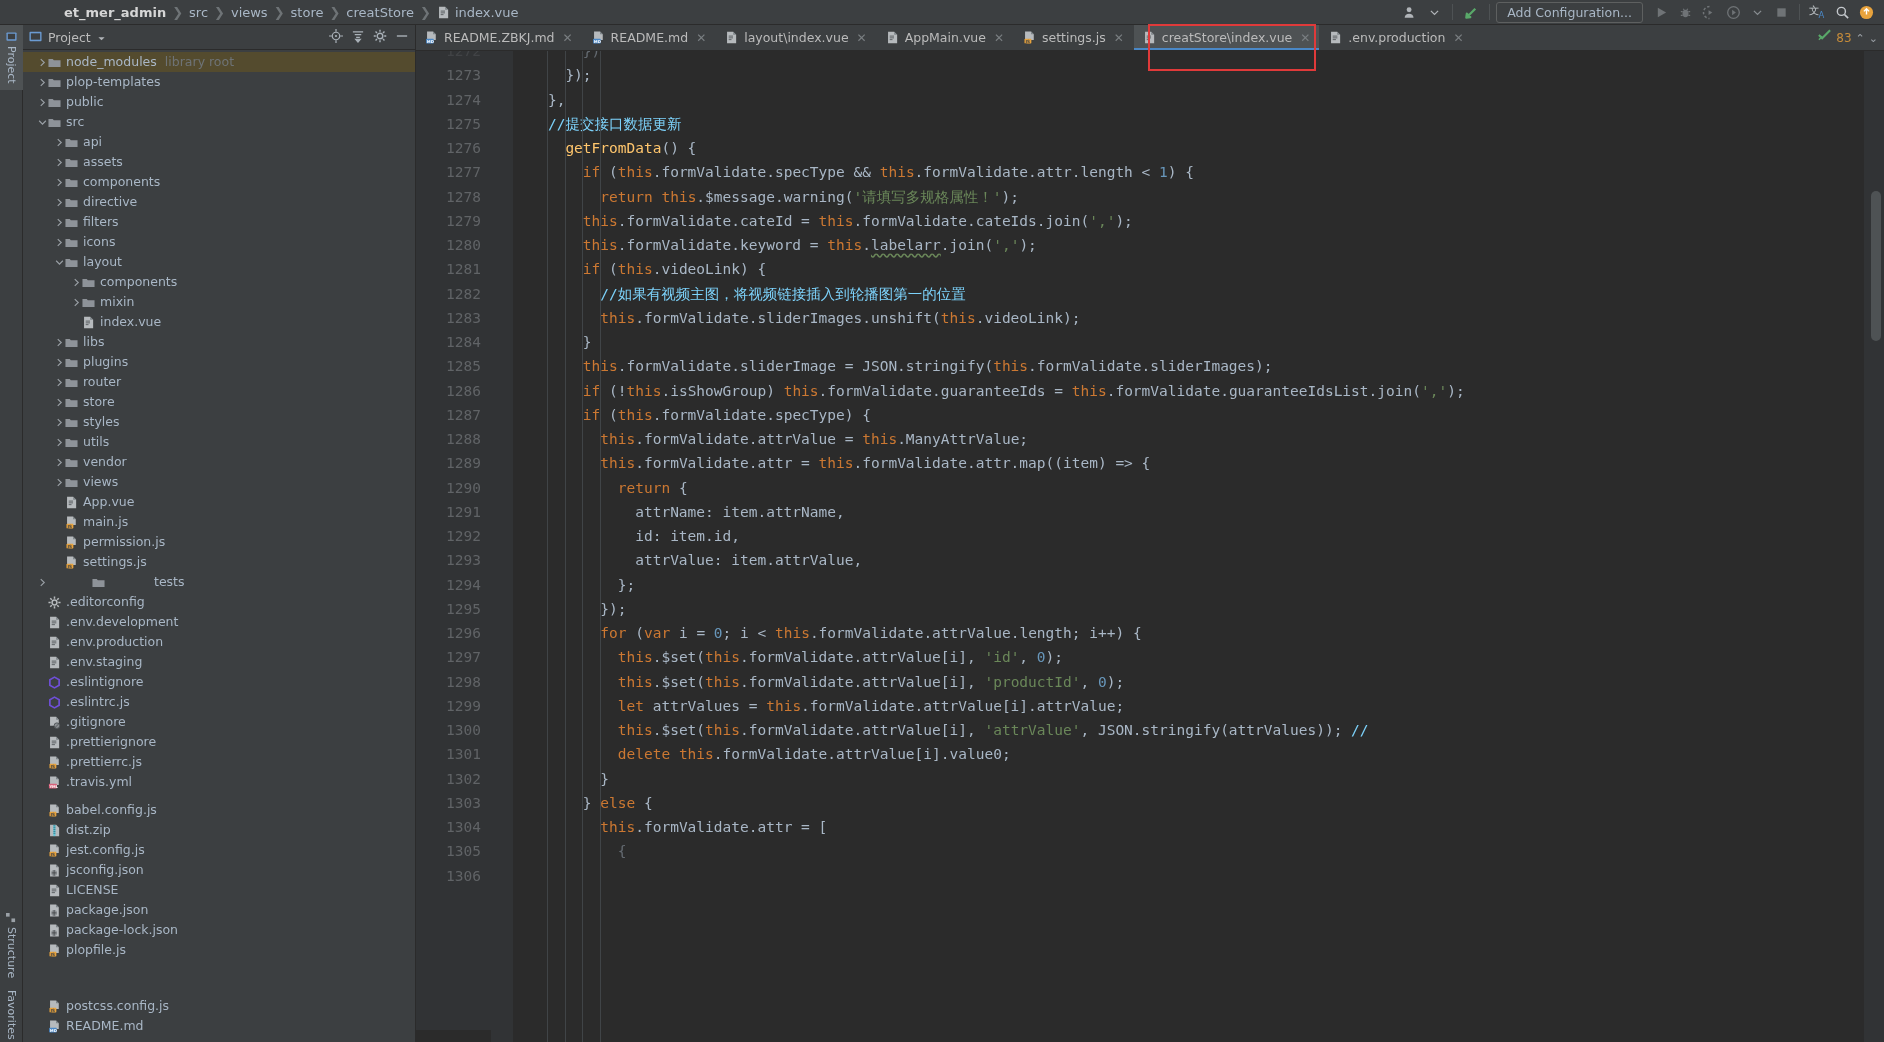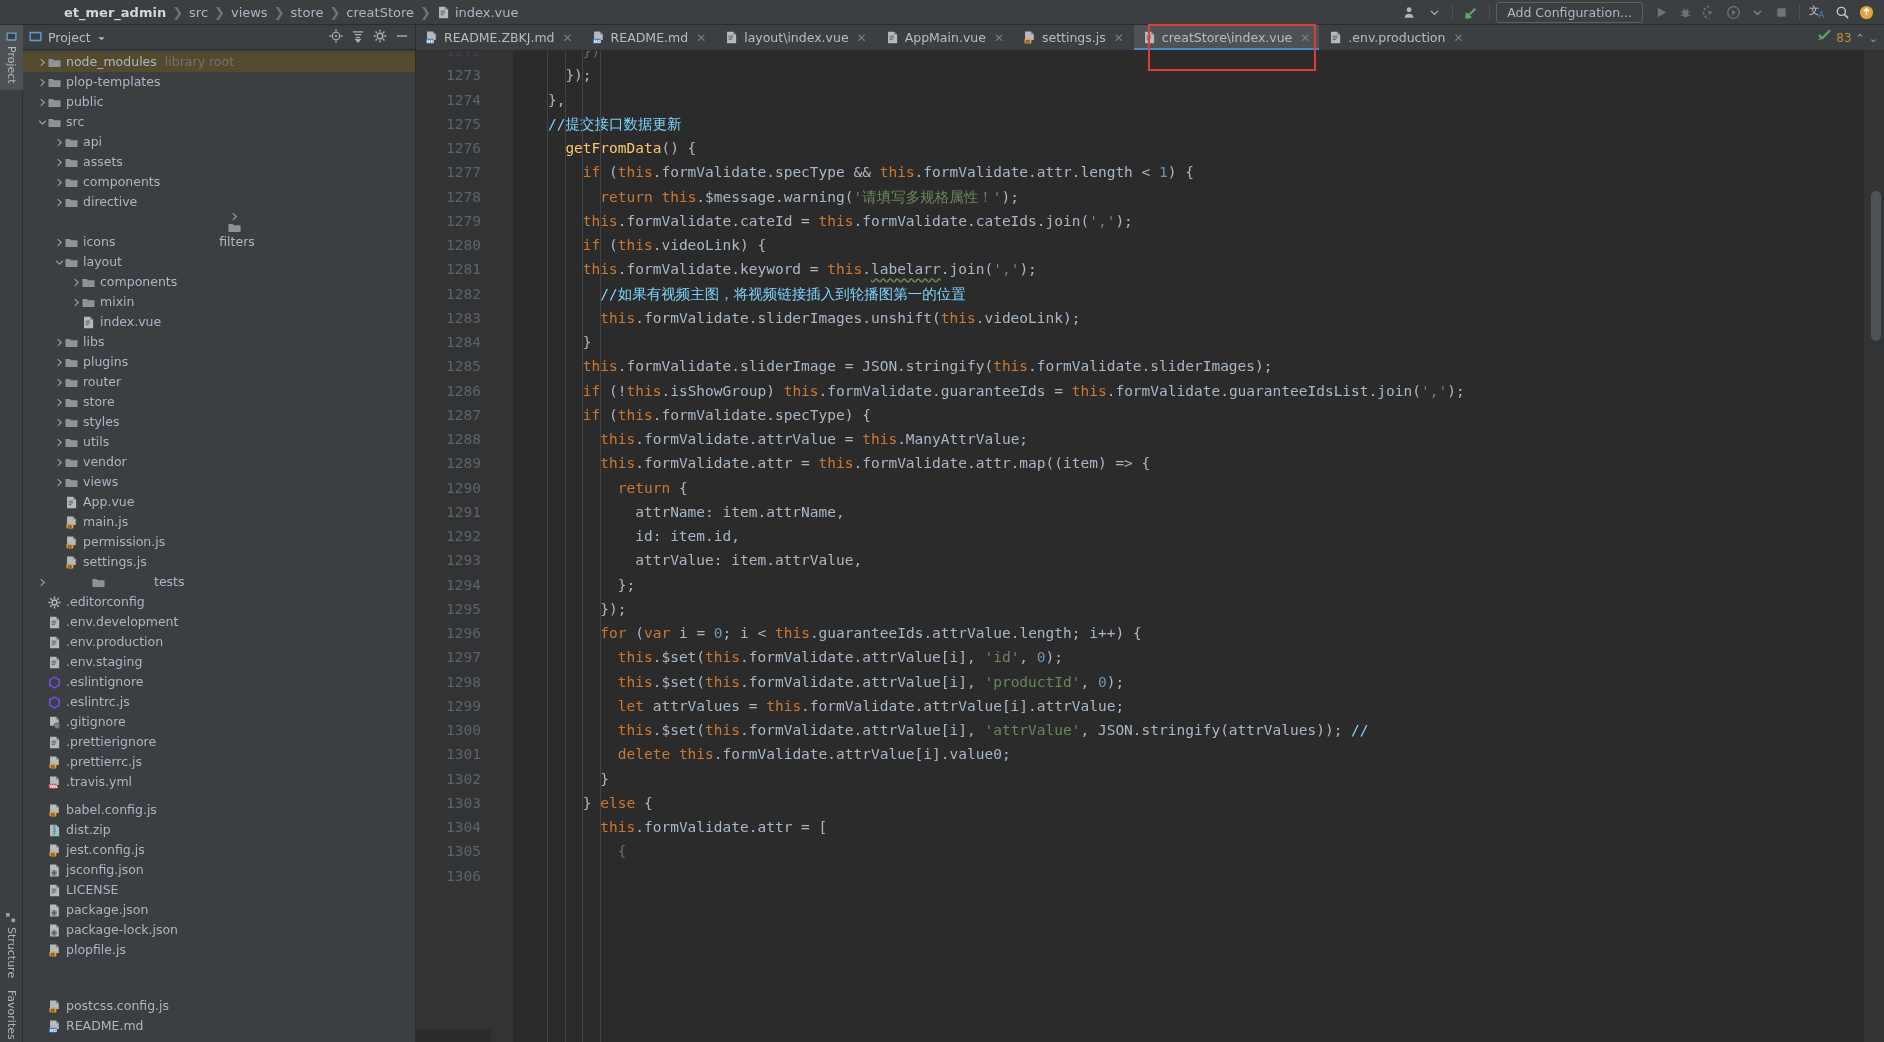--- a/index.html
+++ b/index.html
@@ -416,21 +416,21 @@
               <path d="M2 1.2L6 5L2 8.8" stroke="#9aa0a6" stroke-width="1.3" fill="none"></path>
             </svg>
           </span>
           <span class="ico">
             <svg width="13" height="13" viewBox="0 0 14 14">
               <path d="M0.5 3.2h4.6l1.2 1.3h7.2v7.3H0.5z" fill="#8e9399"></path>
             </svg>
           </span>
           <span class="tlabel">directive</span>
         </div>
-        <div class="trow" style="padding-left: 31px; flex-direction: column;">
+        <div class="trow" style="padding-left: 31px;">
           <span class="arrow">
             <svg width="7" height="9" viewBox="0 0 8 10">
               <path d="M2 1.2L6 5L2 8.8" stroke="#9aa0a6" stroke-width="1.3" fill="none"></path>
             </svg>
           </span>
           <span class="ico">
             <svg width="13" height="13" viewBox="0 0 14 14">
               <path d="M0.5 3.2h4.6l1.2 1.3h7.2v7.3H0.5z" fill="#8e9399"></path>
             </svg>
           </span>
@@ -1058,37 +1058,37 @@
       <div class="iguide" style="left:87px"></div>
       <div id="code" style="margin-top: -12px;">
           <div class="cline" style="opacity: 0.45;"><span>        })</span></div>
           <div class="cline"><span>      });</span></div>
           <div class="cline"><span>    },</span></div>
           <div class="cline"><span class="c-com">    //提交接口数据更新</span></div>
           <div class="cline"><span>      </span><span class="c-fn">getFromData</span><span>() {</span></div>
           <div class="cline"><span>        </span><span class="c-key">if</span><span> (</span><span class="c-key">this</span><span>.formValidate.specType &amp;&amp; </span><span class="c-key">this</span><span>.formValidate.attr.length &lt; </span><span class="c-num">1</span><span>) {</span></div>
           <div class="cline"><span>          </span><span class="c-key">return</span><span> </span><span class="c-key">this</span><span>.$message.warning(</span><span class="c-str">'请填写多规格属性！'</span><span>);</span></div>
           <div class="cline"><span>        </span><span class="c-key">this</span><span>.formValidate.cateId = </span><span class="c-key">this</span><span>.formValidate.cateIds.join(</span><span class="c-str">','</span><span>);</span></div>
+          <div class="cline"><span>        </span><span class="c-key">this</span><span>.formValidate.keyword = </span><span class="c-key">this</span><span>.</span><span class="c-typo">labelarr</span><span>.join(</span><span class="c-str">','</span><span>);</span></div>
           <div class="cline"><span>        </span><span class="c-key">if</span><span> (</span><span class="c-key">this</span><span>.videoLink) {</span></div>
-          <div class="cline"><span>        </span><span class="c-key">this</span><span>.formValidate.keyword = </span><span class="c-key">this</span><span>.</span><span class="c-typo">labelarr</span><span>.join(</span><span class="c-str">','</span><span>);</span></div>
           <div class="cline"><span class="c-com">          //如果有视频主图，将视频链接插入到轮播图第一的位置</span></div>
           <div class="cline"><span>          </span><span class="c-key">this</span><span>.formValidate.sliderImages.unshift(</span><span class="c-key">this</span><span>.videoLink);</span></div>
           <div class="cline"><span>        }</span></div>
           <div class="cline"><span>        </span><span class="c-key">this</span><span>.formValidate.sliderImage = JSON.stringify(</span><span class="c-key">this</span><span>.formValidate.sliderImages);</span></div>
           <div class="cline"><span>        </span><span class="c-key">if</span><span> (!</span><span class="c-key">this</span><span>.isShowGroup) </span><span class="c-key">this</span><span>.formValidate.guaranteeIds = </span><span class="c-key">this</span><span>.formValidate.guaranteeIdsList.join(</span><span class="c-str">','</span><span>);</span></div>
           <div class="cline"><span>        </span><span class="c-key">if</span><span> (</span><span class="c-key">this</span><span>.formValidate.specType) {</span></div>
           <div class="cline"><span>          </span><span class="c-key">this</span><span>.formValidate.attrValue = </span><span class="c-key">this</span><span>.ManyAttrValue;</span></div>
           <div class="cline"><span>          </span><span class="c-key">this</span><span>.formValidate.attr = </span><span class="c-key">this</span><span>.formValidate.attr.map((item) =&gt; {</span></div>
           <div class="cline"><span>            </span><span class="c-key">return</span><span> {</span></div>
           <div class="cline"><span>              attrName: item.attrName,</span></div>
           <div class="cline"><span>              id: item.id,</span></div>
           <div class="cline"><span>              attrValue: item.attrValue,</span></div>
           <div class="cline"><span>            };</span></div>
           <div class="cline"><span>          });</span></div>
-          <div class="cline"><span>          </span><span class="c-key">for</span><span> (</span><span class="c-key">var</span><span> i = </span><span class="c-num">0</span><span>; i &lt; </span><span class="c-key">this</span><span>.guaranteeIds.attrValue.length; i++) {</span></div>
+          <div class="cline"><span>          </span><span class="c-key">for</span><span> (</span><span class="c-key">var</span><span> i = </span><span class="c-num">0</span><span>; i &lt; </span><span class="c-key">this</span><span>.formValidate.attrValue.length; i++) {</span></div>
           <div class="cline"><span>            </span><span class="c-key">this</span><span>.$set(</span><span class="c-key">this</span><span>.formValidate.attrValue[i], </span><span class="c-str">'id'</span><span>, </span><span class="c-num">0</span><span>);</span></div>
           <div class="cline"><span>            </span><span class="c-key">this</span><span>.$set(</span><span class="c-key">this</span><span>.formValidate.attrValue[i], </span><span class="c-str">'productId'</span><span>, </span><span class="c-num">0</span><span>);</span></div>
           <div class="cline"><span>            </span><span class="c-key">let</span><span> attrValues = </span><span class="c-key">this</span><span>.formValidate.attrValue[i].attrValue;</span></div>
           <div class="cline"><span>            </span><span class="c-key">this</span><span>.$set(</span><span class="c-key">this</span><span>.formValidate.attrValue[i], </span><span class="c-str">'attrValue'</span><span>, JSON.stringify(attrValues)); </span><span class="c-com">//</span></div>
           <div class="cline"><span>            </span><span class="c-key">delete</span><span> </span><span class="c-key">this</span><span>.formValidate.attrValue[i].value0;</span></div>
           <div class="cline"><span>          }</span></div>
           <div class="cline"><span>        } </span><span class="c-key">else</span><span> {</span></div>
           <div class="cline"><span>          </span><span class="c-key">this</span><span>.formValidate.attr = [</span></div>
           <div class="cline" style="opacity: 0.45;"><span>            {</span></div>
         </div>

